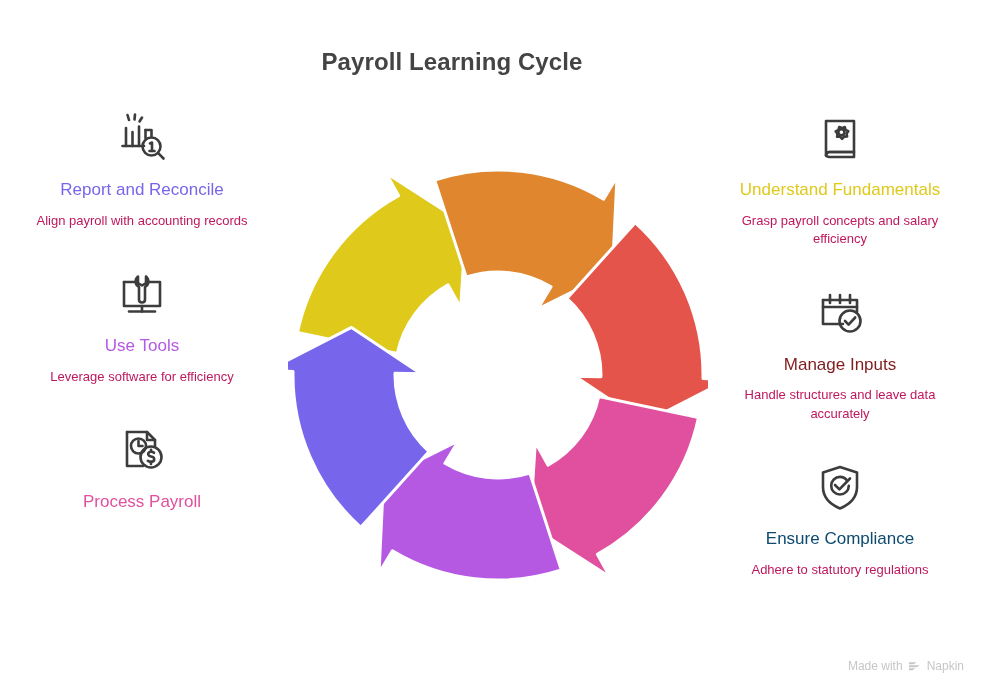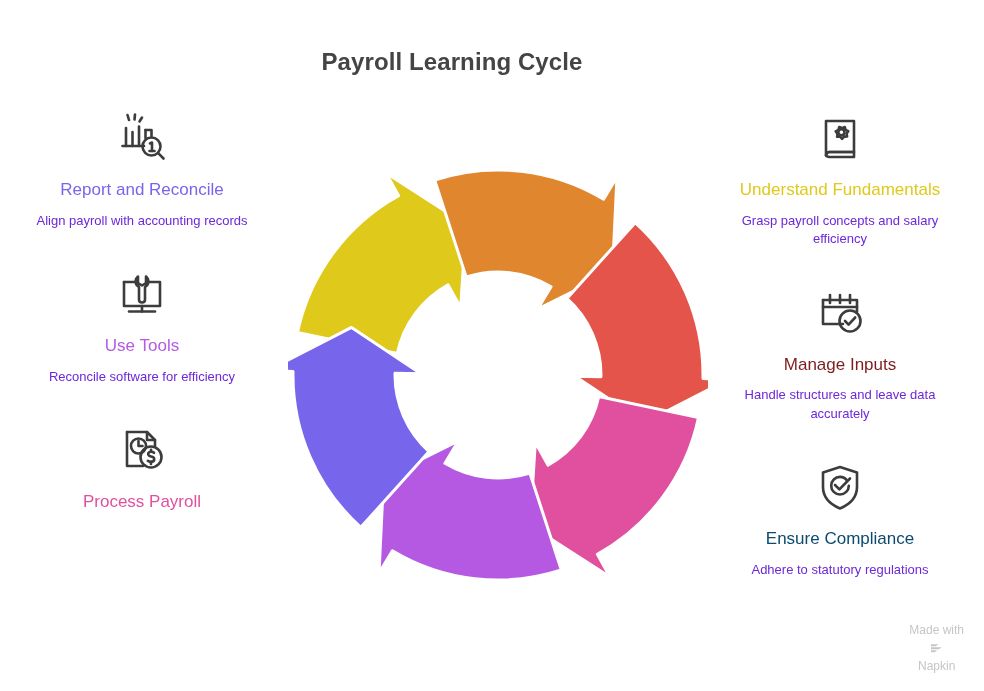--- a/index.html
+++ b/index.html
@@ -50,21 +50,21 @@
   .node-icon svg { display: block; }
 
   .node-title {
     font-size: 17px;
     font-weight: normal;
     line-height: 1.45;
     margin-top: 8px;
   }
   .node-desc {
     font-size: 13px;
-    color: #6d28d9;
+    color: #be185d;
     line-height: 1.42;
     margin-top: 9px;
     padding: 0 18px;
   }
 
   
   .row-1 { margin-bottom: 34px; }
   .row-2 { margin-bottom: 34px; }
 
   #cycle-diagram {
@@ -77,21 +77,20 @@
 
   #footer-credit {
     position: absolute;
     right: 20px;
     bottom: 18px;
     display: flex;
     align-items: center;
     gap: 5px;
     font-size: 12px;
     color: #c6c6c6;
-    flex-direction: column;
   }
   #footer-credit .mark { display: block; }
 </style>
 </head>
 <body>
 
 <div id="page-title">Payroll Learning Cycle</div>
 
 <div class="col col-left">
 
@@ -123,21 +122,21 @@
         <path d="M11 16 L11 40 L47 40 L47 16 L35.5 16"></path>
         <path d="M22.5 16 L11 16"></path>
         <path d="M16 45.5 L42 45.5"></path>
         <path d="M29 40 L29 45.5"></path>
         <path d="M25 10.5 C21.5 13.5 22 19 26 21 L26 33.5 C26 35.2 27.3 36.5 29 36.5
                  C30.7 36.5 32 35.2 32 33.5 L32 21 C36 19 36.5 13.5 33 10.5
                  L33 17 L29 19.5 L25 17 Z"></path>
       </svg>
     </div>
     <div class="node-title" style="color:#B559E3">Use Tools</div>
-    <div class="node-desc">Reconcile software for efficiency</div>
+    <div class="node-desc">Leverage software for efficiency</div>
   </div>
 
   <div class="node row-3">
     <div class="node-icon">
       <svg width="58" height="58" viewBox="0 0 58 58" fill="none" stroke="#3C3C3C" stroke-width="2.6" stroke-linecap="round" stroke-linejoin="round">
         <path d="M14 10 L34 10 L42 18 L42 24"></path>
         <path d="M14 10 L14 44 L30 44"></path>
         <path d="M34 10 L34 18 L42 18"></path>
         <circle cx="25.5" cy="24" r="7.5"></circle>
         <path d="M25.5 19 L25.5 24 L29.5 24"></path>

